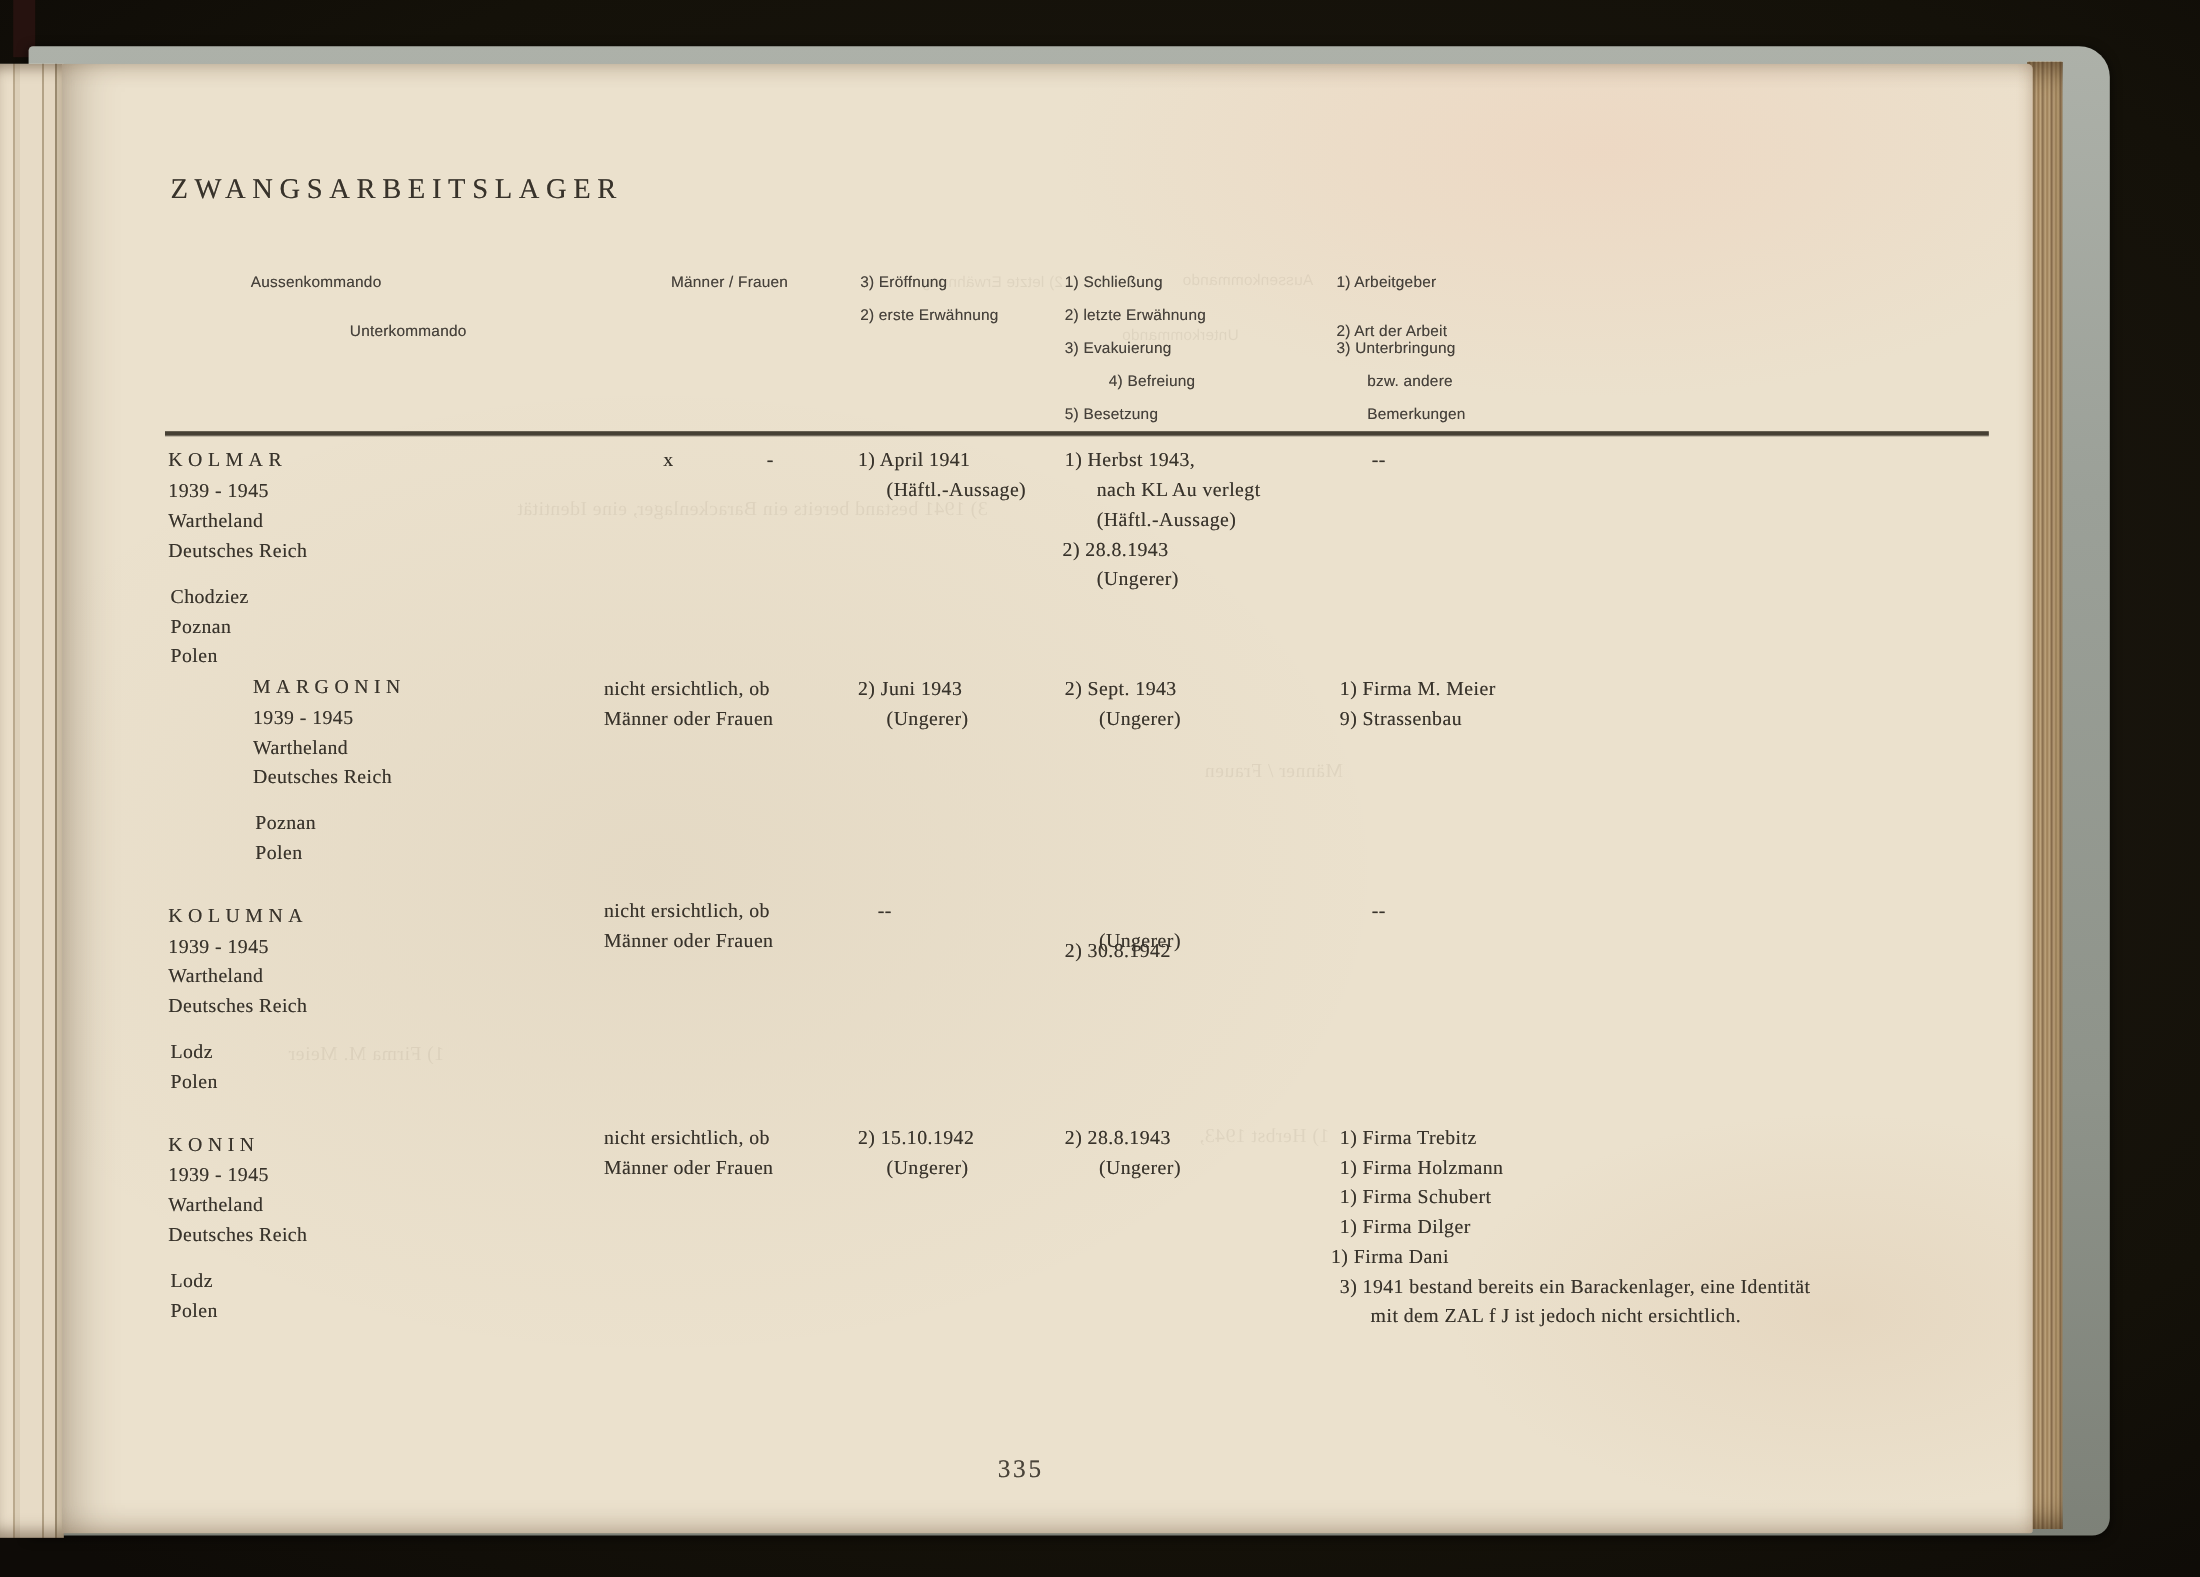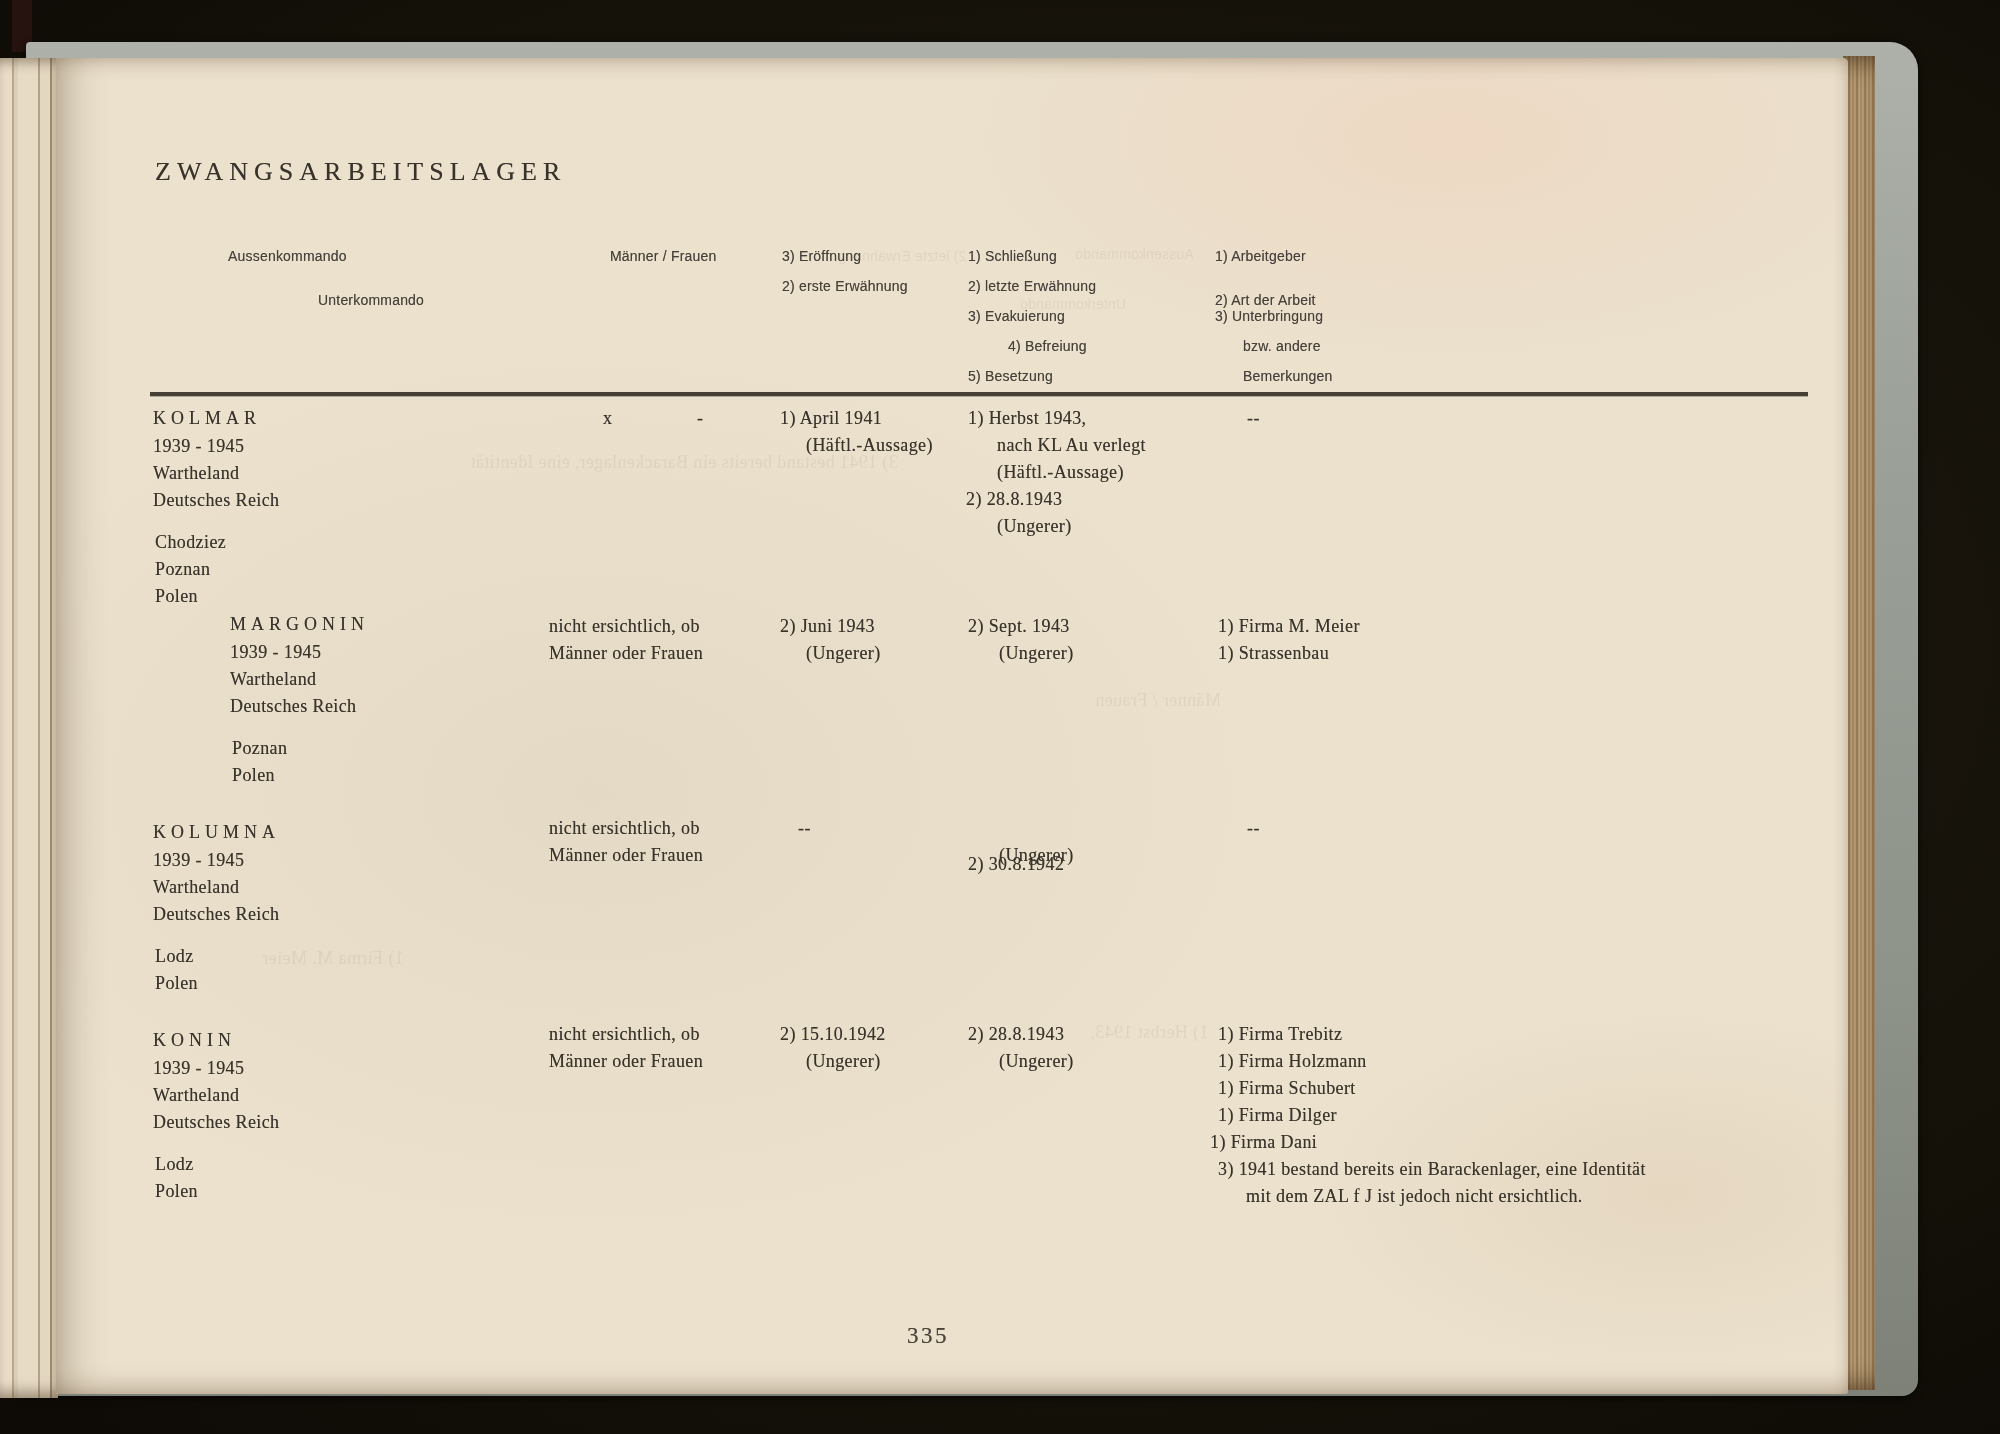--- a/index.html
+++ b/index.html
@@ -109,21 +109,21 @@
   <div class="t" style="left:230px;top:696px;">Deutsches Reich</div>
   <div class="t" style="left:232px;top:738px;">Poznan</div>
   <div class="t" style="left:232px;top:765px;">Polen</div>
   <div class="t" style="left:549px;top:616px;">nicht ersichtlich, ob</div>
   <div class="t" style="left:549px;top:643px;">Männer oder Frauen</div>
   <div class="t" style="left:780px;top:616px;">2) Juni 1943</div>
   <div class="t" style="left:806px;top:643px;">(Ungerer)</div>
   <div class="t" style="left:968px;top:616px;">2) Sept. 1943</div>
   <div class="t" style="left:999px;top:643px;">(Ungerer)</div>
   <div class="t" style="left:1218px;top:616px;">1) Firma M. Meier</div>
-  <div class="t" style="left:1218px;top:643px;">1) Strassenbau</div>
+  <div class="t" style="left:1218px;top:643px;">9) Strassenbau</div>
 
   <div class="t caps" style="left:153px;top:822px;">KOLUMNA</div>
   <div class="t" style="left:153px;top:850px;">1939 - 1945</div>
   <div class="t" style="left:153px;top:877px;">Wartheland</div>
   <div class="t" style="left:153px;top:904px;">Deutsches Reich</div>
   <div class="t" style="left:155px;top:946px;">Lodz</div>
   <div class="t" style="left:155px;top:973px;">Polen</div>
   <div class="t" style="left:549px;top:818px;">nicht ersichtlich, ob</div>
   <div class="t" style="left:549px;top:845px;">Männer oder Frauen</div>
   <div class="t" style="left:798px;top:818px;">--</div>

